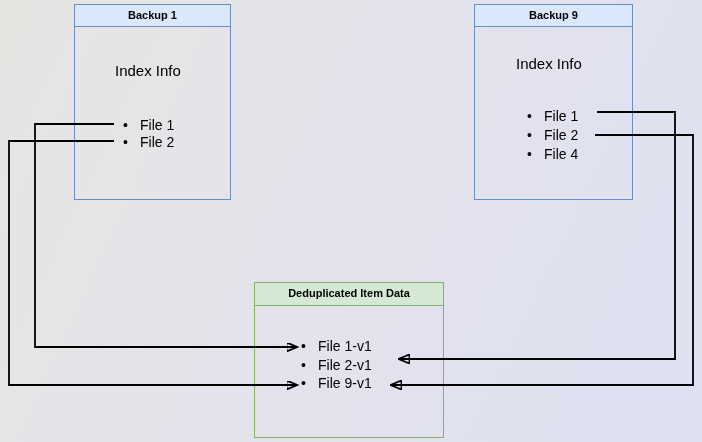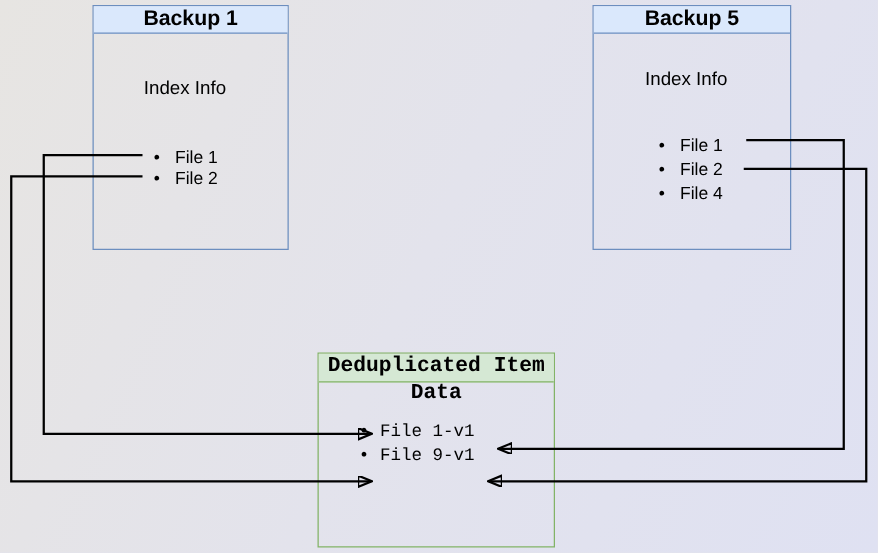--- a/index.html
+++ b/index.html
@@ -18,21 +18,21 @@
     box-sizing:border-box;
     background:transparent;
   }
   .box.blue{border:1.5px solid var(--backup-border,#6c8ebf);}
   .box.green{border:1.5px solid var(--dedup-border,#82b366);}
   .box-title{
     box-sizing:border-box;
     width:100%;
     text-align:center;
     font-weight:bold;
-    font-size:17px;
+    font-size:11px;
     color:#000;
   }
   .blue .box-title{
     background:var(--backup-title-fill,#dae8fc);
     border-bottom:1.5px solid var(--backup-border,#6c8ebf);
     height:22px;line-height:20px;
   }
   .green .box-title{
     background:var(--dedup-title-fill,#d5e8d4);
     border-bottom:1.5px solid var(--dedup-border,#82b366);
@@ -54,22 +54,22 @@
     content:"\2022";
     display:inline-block;
     width:17px;
   }
   #backup1-box{left:74px;top:4px;width:157px;height:196px;}
   #backup1-box .index-info{left:26px;top:57px;}
   #backup1-box ul.file-list{left:48px;top:112px;line-height:17px;}
   #backup2-box{left:474px;top:4px;width:159px;height:196px;}
   #backup2-box .index-info{left:27px;top:50px;}
   #backup2-box ul.file-list{left:52px;top:102px;line-height:19px;}
-  #dedup-box{left:254px;top:282px;width:190px;height:156px;font-family:Liberation Mono, monospace;}
-  #dedup-box ul.file-list{left:32px;top:54px;line-height:18.5px;}
+  #dedup-box{left:254px;top:282px;width:190px;height:156px;}
+  #dedup-box ul.file-list{left:46px;top:54px;line-height:18.5px;}
   #connector-layer{
     position:absolute;left:0;top:0;width:702px;height:442px;
     pointer-events:none;
   }
   #connector-layer path{
     fill:none;
     stroke:var(--arrow-color,#000);
     stroke-width:1.8px;
   }
 </style>
@@ -81,33 +81,34 @@
   <div id="backup1-box" class="box blue">
     <div class="box-title">Backup 1</div>
     <div class="index-info">Index Info</div>
     <ul class="file-list">
       <li>File 1</li>
       <li>File 2</li>
     </ul>
   </div>
 
   <div id="backup2-box" class="box blue">
-    <div class="box-title">Backup 5</div>
+    <div class="box-title">Backup 9</div>
     <div class="index-info">Index Info</div>
     <ul class="file-list">
       <li>File 1</li>
       <li>File 2</li>
       <li>File 4</li>
     </ul>
   </div>
 
   <div id="dedup-box" class="box green">
     <div class="box-title">Deduplicated Item Data</div>
     <ul class="file-list">
       <li>File 1-v1</li>
+      <li>File 2-v1</li>
       <li>File 9-v1</li>
     </ul>
   </div>
 
   <svg id="connector-layer" viewBox="0 0 702 442" xmlns="http://www.w3.org/2000/svg">
     <defs>
       <marker id="arrowhead" markerUnits="userSpaceOnUse" markerWidth="12" markerHeight="10" refX="10.5" refY="4.5" orient="auto">
         <path d="M0,0 L11,4.5 L0,9 Z" fill="#000" stroke="none"></path>
       </marker>
     </defs>

